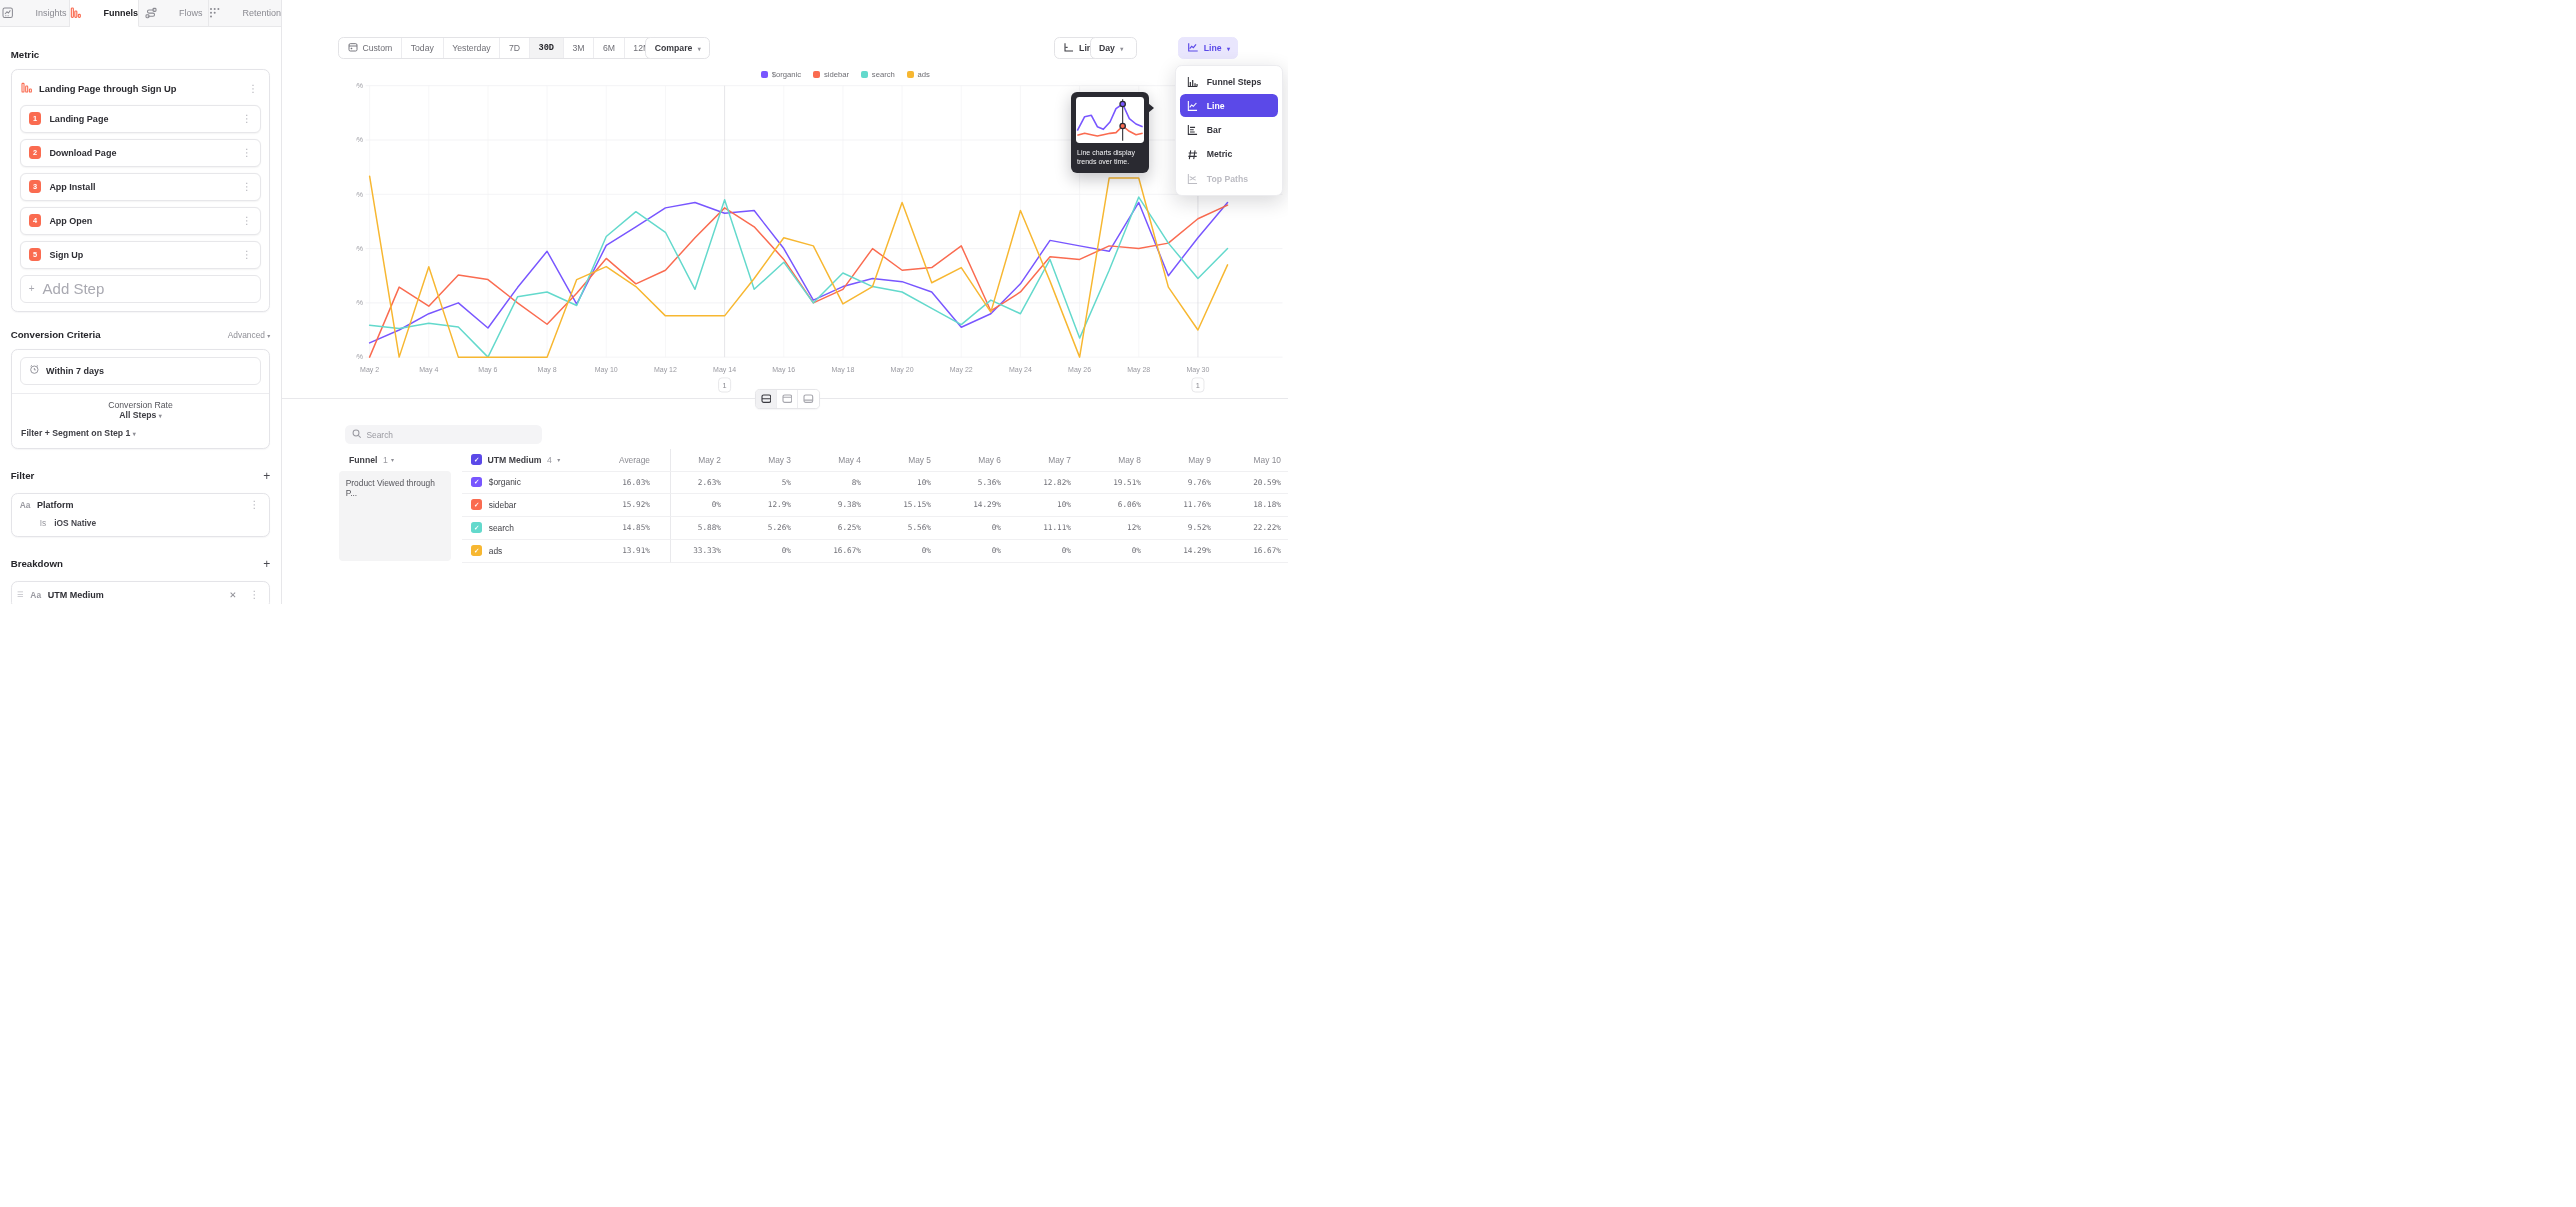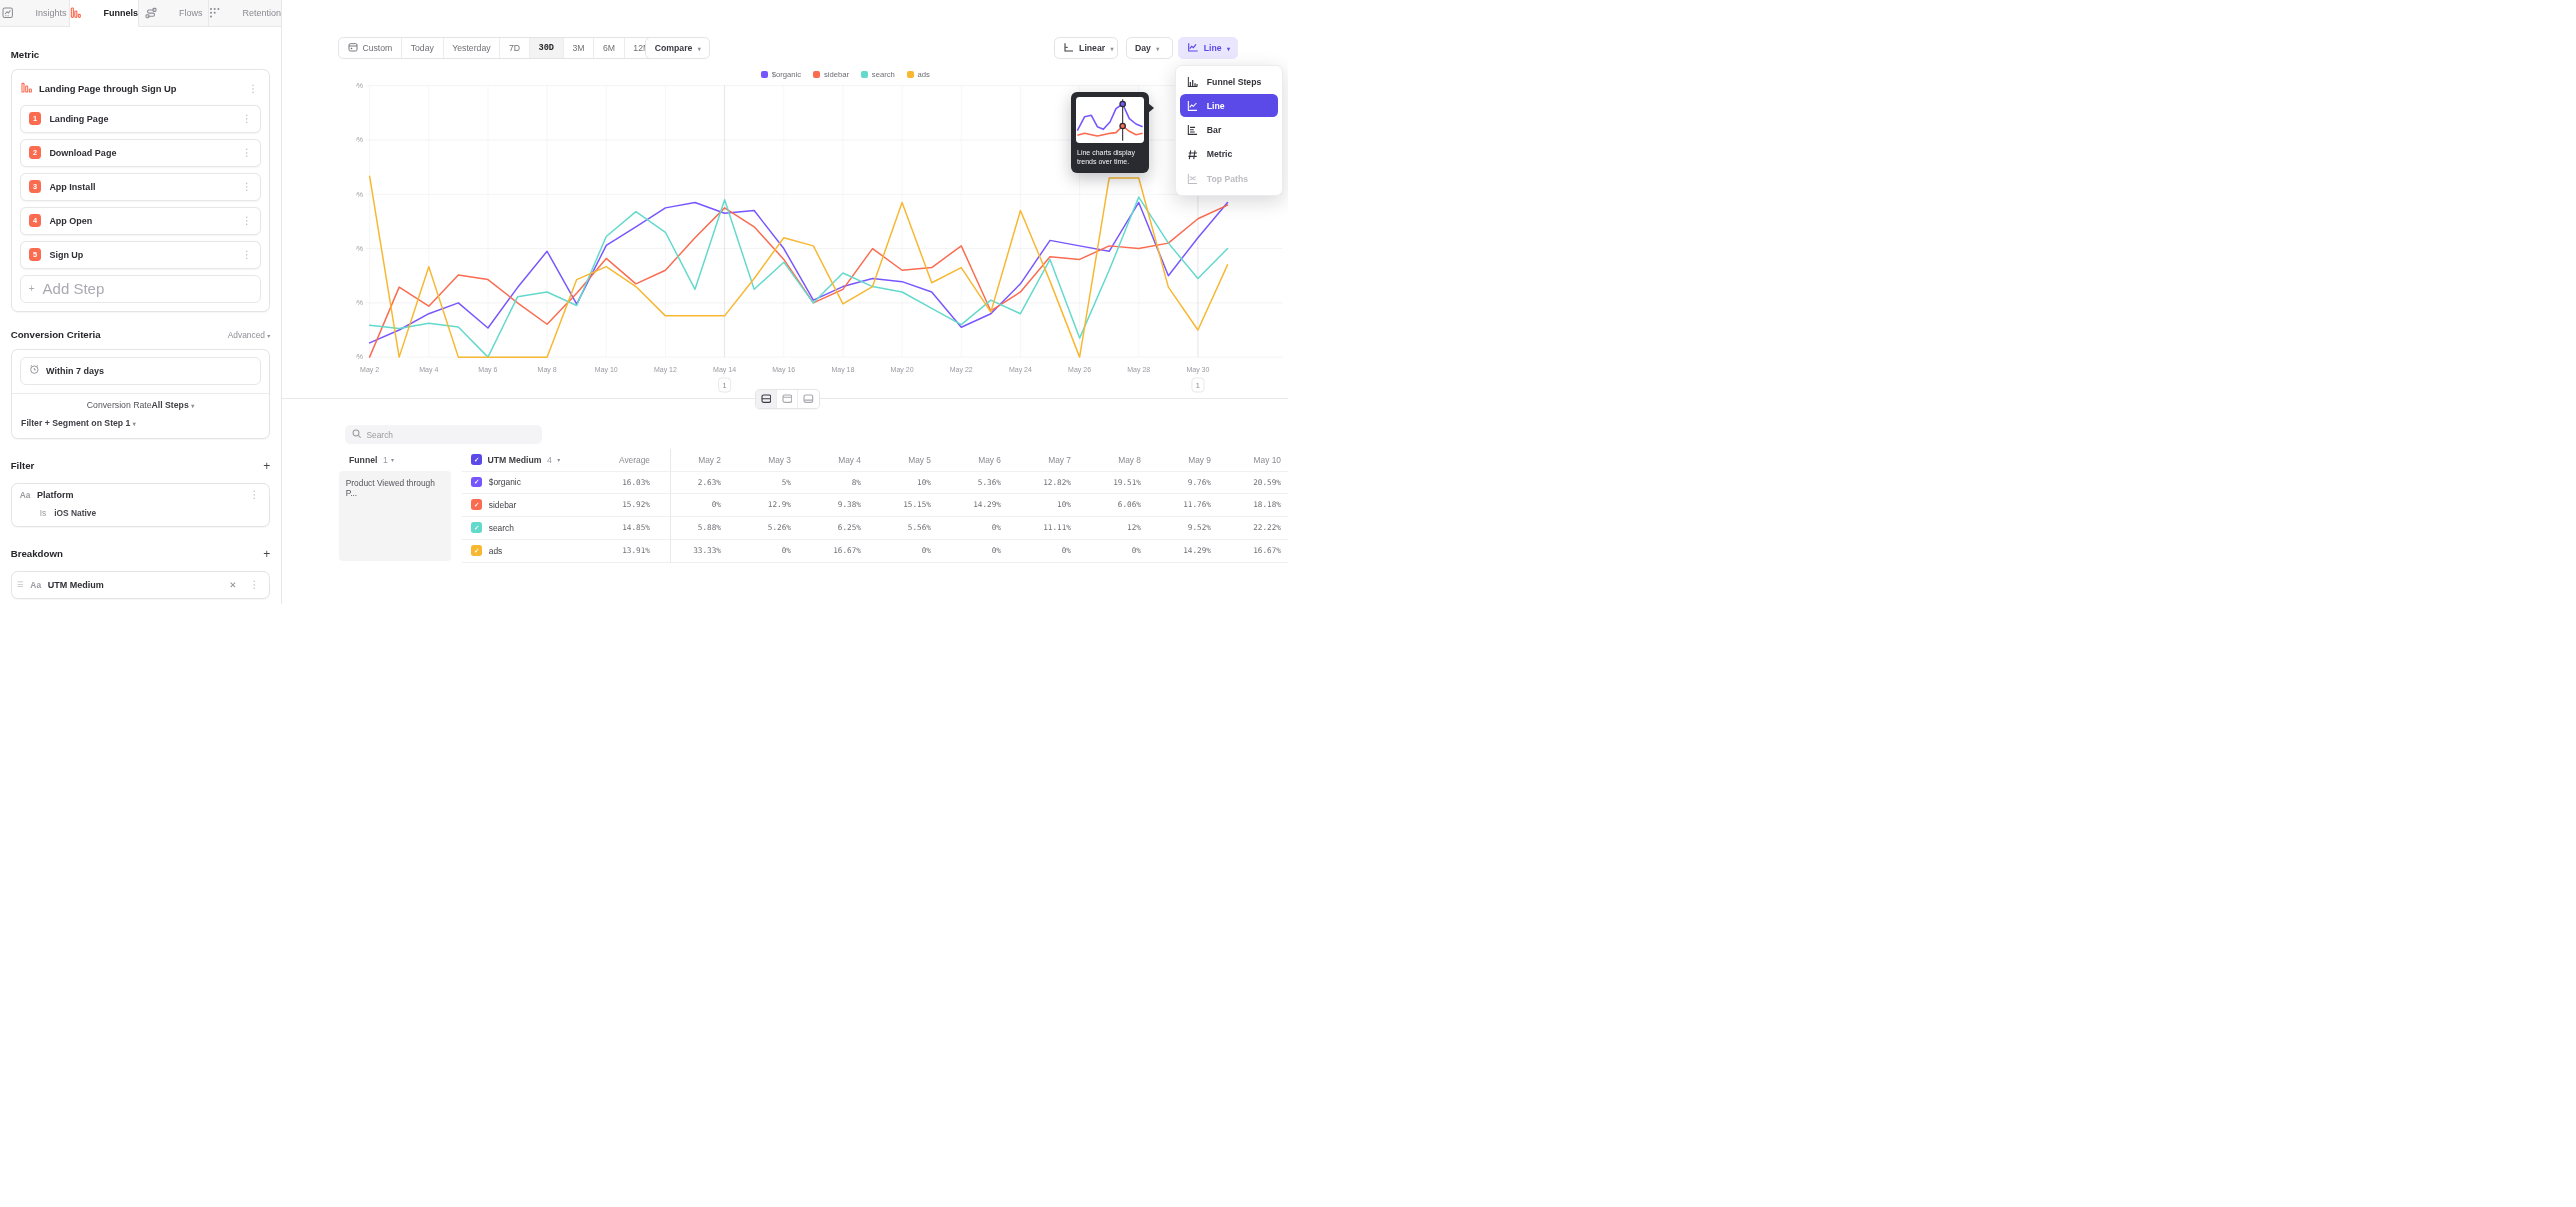--- a/index.html
+++ b/index.html
@@ -27,21 +27,21 @@
   .step-card { display:flex; align-items:center; gap:8px; height:28px; border:0.7px solid #e7e7ea; border-radius:6px; padding:0 6.7px 0 8px; margin-bottom:6px; background:#fff; box-shadow:0 0.7px 1.3px rgba(30,30,40,.05); cursor:pointer; }
   .step-num { width:12.7px; height:12.7px; border-radius:3.4px; background:#fa6b50; color:#fff; font-size:7.4px; font-weight:700; display:flex; align-items:center; justify-content:center; }
   .step-label { flex:1; font-size:9px; font-weight:600; color:#2e2e34; }
   .add-step { color:#a9a9b1; font-weight:400; margin-bottom:0; box-shadow:none; }
   .add-step .plus-sm { font-size:10px; color:#a9a9b1; }
   .add-step-label{ font-size:15px; }
   .h-conv { margin:17.4px 0 8.7px 0; }
   .conv-card { padding:6.7px 0 2.7px 0; }
   .inner-card { display:flex; align-items:center; gap:6.7px; height:28px; border:0.7px solid #e7e7ea; border-radius:6px; margin:0 8px 8px 8px; padding:0 8px; font-size:9px; font-weight:600; color:#2e2e34; cursor:pointer; }
   .conv-divider { border-top:0.7px solid #ececef; margin:0; }
-  .conv-row { display:flex; align-items:center; justify-content:center; padding:6.7px 9.4px 2.7px 9.4px; font-size:8.7px; color:#55555b; }
+  .conv-row { display:flex; align-items:center; justify-content:space-between; padding:6.7px 9.4px 2.7px 9.4px; font-size:8.7px; color:#55555b;flex-direction:column; }
   .conv-row .right { color:#3f3f45; font-weight:600; cursor:pointer; }
   .conv-row2 { padding:5.4px 9.4px 6.7px 9.4px; font-size:8.7px; color:#3f3f45; font-weight:600; cursor:pointer; }
   .h-filter { margin:20px 0 10px 0; }
   .filter-card { padding:6px 8px 6.7px 8px; }
   .prop-row { display:flex; align-items:center; gap:6.7px; }
   .aa { color:#9a9aa1; font-size:8.4px; font-weight:600; }
   .prop-name { flex:1; font-size:9px; font-weight:700; color:#2e2e34; }
   .cond-row { display:flex; gap:8px; padding:8px 0 1.3px 20px; font-size:8.4px; }
   .cond-op { color:#9a9aa1; }
   .cond-val { color:#46464d; font-weight:600; }
@@ -53,21 +53,21 @@
 
   
   .main { position:absolute; left:282px; top:0; width:1006px; height:604px; }
   .toolbar-left { position:absolute; left:56px; top:37px; display:flex; height:22px; border:0.7px solid #e3e3e6; border-radius:5.4px; overflow:hidden; background:#fff; }
   .range-item { display:flex; align-items:center; gap:4.7px; padding:0 8.7px; font-size:8.7px; color:#6f6f76; border-right:0.7px solid #ececef; cursor:pointer; white-space:nowrap; }
   .range-item:last-child { border-right:none; }
   .range-item.active { background:#f3f3f4; color:#26262b; font-weight:700;font-family:Liberation Mono, monospace; }
   .compare-btn { position:absolute; left:363px; top:37px; height:22px; display:flex; align-items:center; gap:5.4px; padding:0 8.7px; border:0.7px solid #e3e3e6; border-radius:5.4px; font-size:8.7px; color:#3a3a40; font-weight:600; cursor:pointer; background:#fff; }
   .ctrl-btn { position:absolute; top:37px; height:22px; display:flex; align-items:center; gap:5.4px; padding:0 8px; border:0.7px solid #e3e3e6; border-radius:5.4px; font-size:8.7px; color:#3a3a40; font-weight:600; cursor:pointer; background:#fff; }
   .btn-linear { left:772px; width:64px; }
-  .btn-day { left:844px; width:47px; }
+  .btn-day { left:808px; width:47px; }
   .btn-line { left:896px; width:60px; background:#e9e6fd; border-color:#e9e6fd; color:#5b49e8; }
   .btn-line .chev { color:#5b49e8; }
 
   .legend { position:absolute; left:0; right:0; top:70px; display:flex; justify-content:center; gap:12px; pointer-events:none; }
   .legend { padding-left:121px; }
   .leg-item { display:flex; align-items:center; gap:4px; font-size:7.7px; color:#6e6e74; }
   .leg-swatch { width:6.7px; height:6.7px; border-radius:2px; }
 
   #chart-svg { position:absolute; left:74px; top:79px; }
   .ax { font-family:"Liberation Sans",sans-serif; font-size:10.5px; fill:#9a9aa1; }

